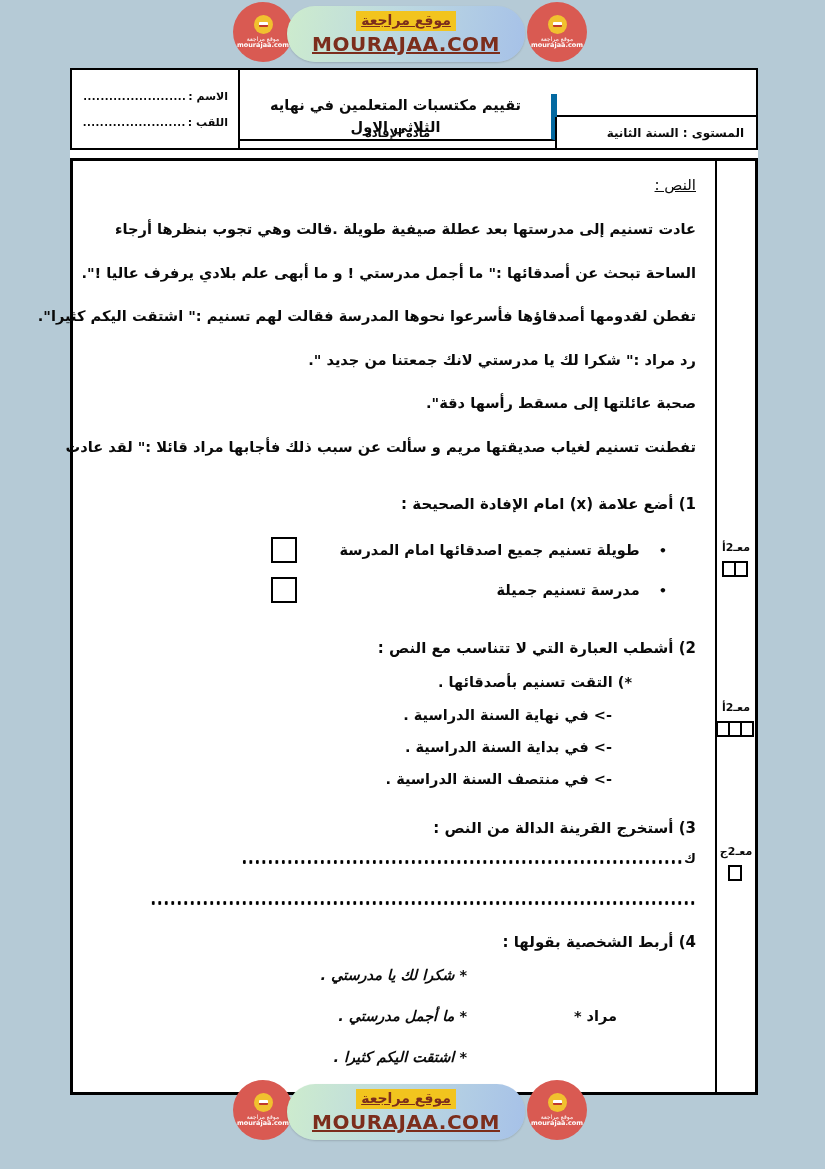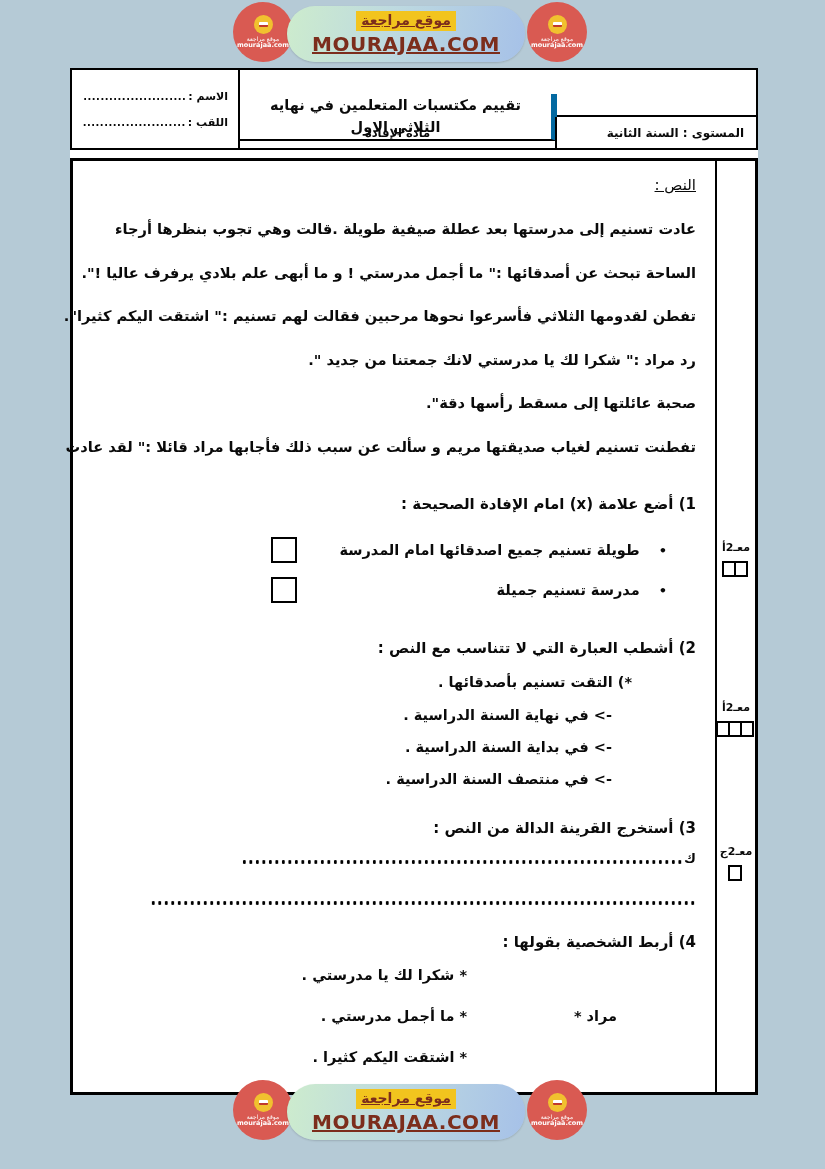--- a/index.html
+++ b/index.html
@@ -96,21 +96,21 @@
 
   .q2-stem { right:73px; font-size:14.5px; font-weight:bold; white-space:nowrap; }
   .q2-opt  { right:93px; font-size:14.5px; font-weight:bold; white-space:nowrap; }
 
   .dotline { right:9px; height:14px; display:flex; align-items:flex-end; direction:rtl; }
   .dotline .hint { font-size:13px; font-weight:bold; line-height:1; margin-left:1px; }
   .dots-fill { flex:1; height:6px;
     background-image:radial-gradient(circle, #000 1.7px, transparent 1.9px);
     background-size:6.5px 6px; background-repeat:repeat-x; background-position:right bottom; }
 
-  .q4-quote { right:238px; font-size:14.5px; font-weight:bold; white-space:nowrap; }
+  .q4-quote { right:238px; font-size:14.5px; font-weight:bold; white-space:nowrap;font-style:italic; }
   .q4-char  { right:88px;  font-size:14.5px; font-weight:bold; white-space:nowrap; }
 </style>
 </head>
 <body>
 
 <div class="banner top">
   <div class="logo l">
     <div class="sun">
         <div class="book"></div>
       </div>
@@ -182,21 +182,21 @@
       </div>
     </div>
 
     <div class="content">
 
       <div class="abs text-heading">النص :</div>
 
       <div class="abs story">
         <div class="story-line">عادت تسنيم إلى مدرستها بعد عطلة صيفية طويلة .قالت وهي تجوب بنظرها أرجاء</div>
         <div class="story-line">الساحة تبحث عن أصدقائها :" ما أجمل مدرستي !  و ما أبهى علم بلادي يرفرف عاليا !".</div>
-        <div class="story-line">تفطن لقدومها الثلاثي فأسرعوا نحوها مرحبين فقالت لهم تسنيم :" اشتقت اليكم كثيرا".</div>
+        <div class="story-line">تفطن لقدومها أصدقاؤها فأسرعوا نحوها المدرسة فقالت لهم تسنيم :" اشتقت اليكم كثيرا".</div>
         <div class="story-line">رد مراد :" شكرا لك يا مدرستي لانك جمعتنا من جديد ".</div>
         <div class="story-line">صحبة عائلتها إلى مسقط رأسها دقة".</div>
         <div class="story-line">تفطنت تسنيم لغياب صديقتها مريم و سألت عن سبب ذلك فأجابها مراد قائلا :" لقد عادت</div>
       </div>
 
       <div class="abs q-heading" style="top:334px">1) أضع علامة (x) امام الإفادة الصحيحة :</div>
       <div class="abs q1-row" style="top:372px">
         <span class="opt">
           <span class="bullet">•</span>
           <span>طويلة تسنيم جميع اصدقائها امام المدرسة</span>

